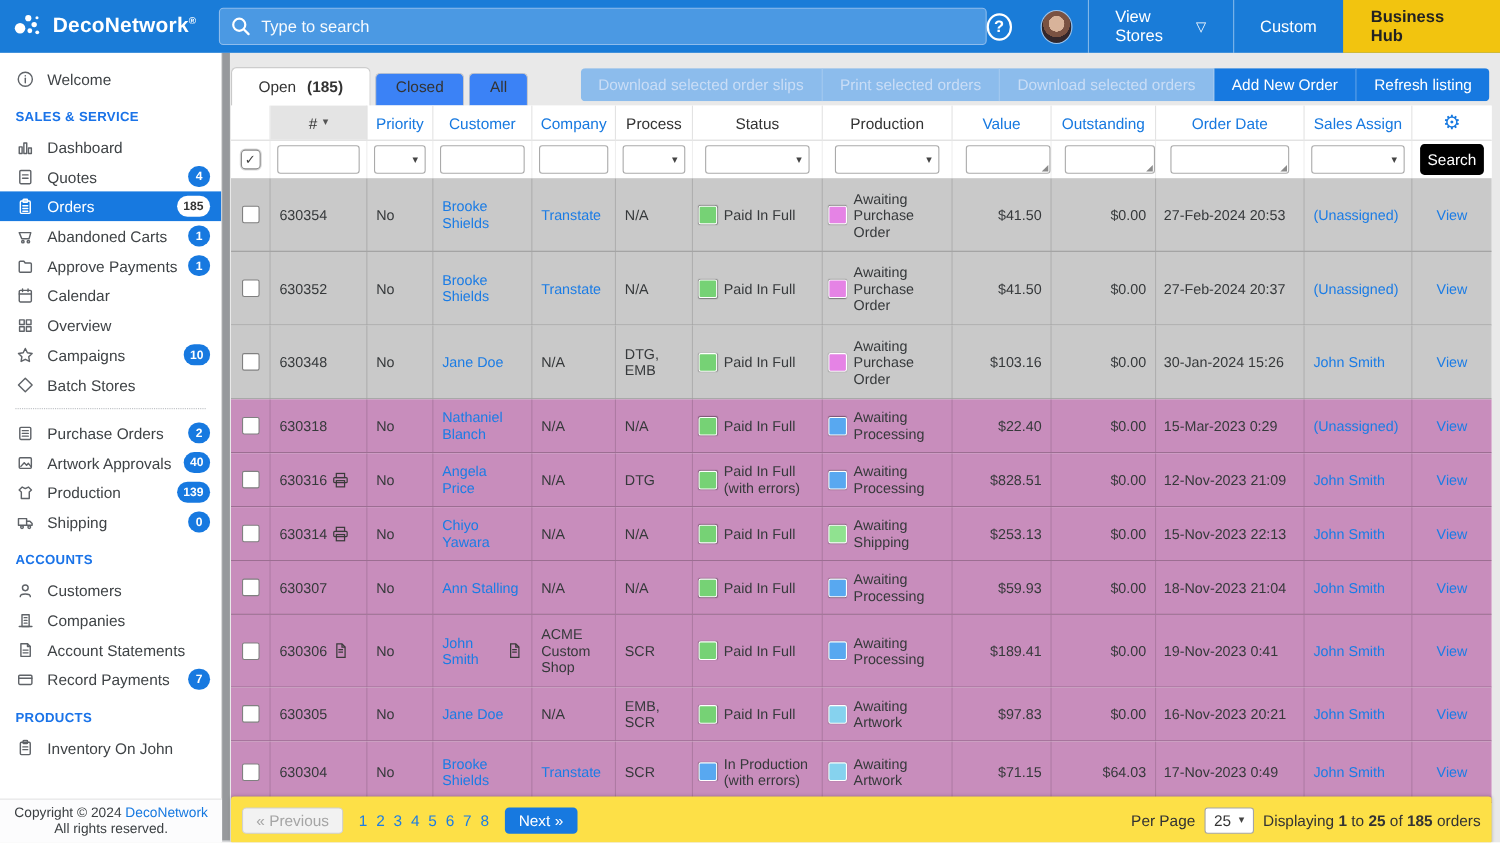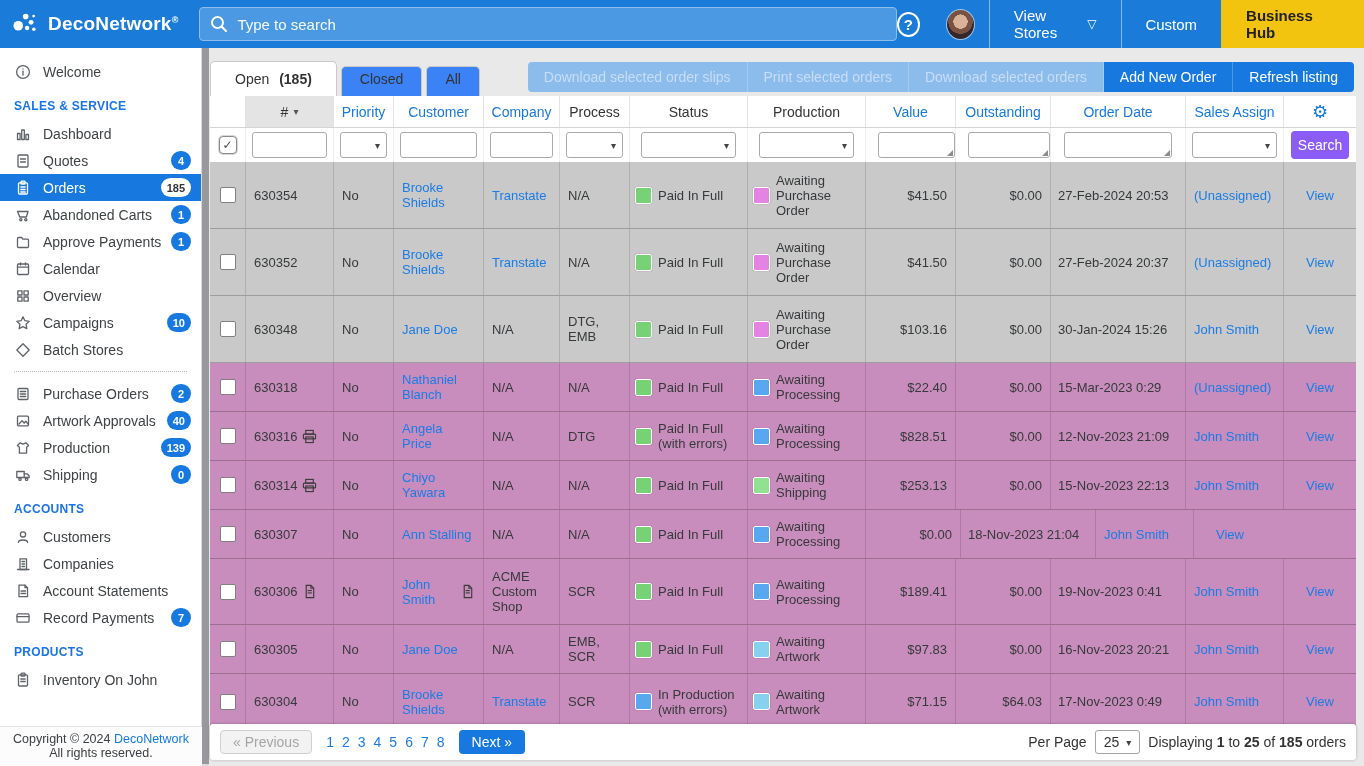--- a/index.html
+++ b/index.html
@@ -60,41 +60,41 @@
   .hcaret { font-size:10px; margin-left:5px; color:#555; }
   .gear { color:#1779e0; font-size:18px; cursor:pointer; }
   .frow { display:flex; height:34px; background:#fff; align-items:center; }
   .fcell { display:flex; align-items:center; justify-content:center; height:34px; border-right:1px solid #eee; }
   .fcheck { width:18px; height:18px; border:1px solid #8a8a8a; border-radius:4px; box-shadow:0 0 0 1px #d9d9d9; display:flex; align-items:center; justify-content:center; font-size:12px; color:#444; background:#fff; cursor:pointer; }
   .fwrap { position:relative; width:calc(100% - 12px); height:26px; }
   .fwrap input { width:100%; height:26px; border:1px solid #aaa; border-radius:3px; padding:0 5px; font-size:13px; outline:none; }
   .rzc { position:absolute; right:2px; bottom:2px; width:0; height:0; border-left:6px solid transparent; border-bottom:6px solid #8b8b8b; pointer-events:none; }
   .fselect { width:calc(100% - 12px); height:26px; border:1px solid #aaa; border-radius:3px; background:#fff; display:flex; align-items:center; justify-content:flex-end; padding:0 6px; cursor:pointer; }
   .fselect .car { font-size:10px; color:#444; }
-  .searchbtn { width:calc(100% - 14px); height:28px; background:#8b5cf6; border:none; border-radius:4px; color:#fff; font-size:14px; cursor:pointer; }
+  .searchbtn { width:calc(100% - 14px); height:28px; background:#000000; border:none; border-radius:4px; color:#fff; font-size:14px; cursor:pointer; }
 
   .trow { display:flex; border-bottom:1px solid rgba(0,0,0,.22); font-size:13px; color:#36393b; }
   .trow.grey { background:#c9c9c9; }
   .trow.pink { background:#c88dbc; }
   .trow.h67 { height:67px; } .trow.h49 { height:49px; } .trow.h66 { height:66px; } .trow.h56 { height:56px; }
   .cell { display:flex; align-items:center; padding:4px 8px; border-right:1px solid rgba(0,0,0,.13); overflow:hidden; }
   .c0 { width:36px; justify-content:center; padding:4px 2px; }
   .c1 { width:88px; } .c2 { width:60px; } .c3 { width:90px; } .c4 { width:76px; } .c5 { width:70px; }
   .c6 { width:118px; padding:4px 5px; } .c7 { width:118px; padding:4px 5px; }
   .c8 { width:90px; justify-content:flex-end; } .c9 { width:95px; justify-content:flex-end; }
   .c10 { width:135px; padding:4px 7px; white-space:nowrap; }
   .c11 { width:98px; } .c12 { width:72px; justify-content:center; border-right:none; }
   .rcheck { width:16px; height:16px; background:#fff; border:1px solid #808080; border-radius:2px; cursor:pointer; }
   .lnk { color:#1b7ce5; cursor:pointer; }
   .sq { width:17px; height:17px; border:1.5px solid #fff; border-radius:2px; flex:none; margin-right:6px; box-shadow:0 0 1px rgba(0,0,0,.4); }
   .numwrap { display:flex; align-items:center; gap:5px; }
   svg.mini { width:15px; height:15px; stroke:#3a3a3a; fill:none; stroke-width:1.2; flex:none; }
 
   
-  .pagebar { position:absolute; top:724px; left:210px; width:1146px; height:36px; background:#ffffff; border-radius:3px; box-shadow:0 0 3px rgba(0,0,0,.25); display:flex; align-items:center; padding:0 10px; z-index:20; }
+  .pagebar { position:absolute; top:724px; left:210px; width:1146px; height:43px; background:#fde047; border-radius:3px; box-shadow:0 0 3px rgba(0,0,0,.25); display:flex; align-items:center; padding:0 10px; z-index:20; }
   .pg-prev { background:#f2f2f2; border:1px solid #d0d0d0; border-radius:4px; color:#a5a5a5; font-size:14px; padding:3px 12px; margin-right:14px; }
   .pg-pages { display:flex; gap:8px; margin-right:14px; }
   .pg-pages span { color:#1b7ce5; font-size:14px; cursor:pointer; }
   .pg-next { background:#1779e0; border-radius:4px; color:#fff; font-size:14px; padding:4px 13px; cursor:pointer; }
   .pg-right { margin-left:auto; display:flex; align-items:center; gap:8px; font-size:14px; color:#333; }
   .pp-select { border:1px solid #a5a5a5; border-radius:3px; height:24px; display:flex; align-items:center; gap:7px; padding:0 8px; cursor:pointer; background:#fff; }
   .pp-select .car { font-size:10px; color:#444; }
   .pg-right b { font-weight:bold; }
 </style>
 </head>
@@ -665,20 +665,21 @@
         <div class="cell c4">N/A</div>
         <div class="cell c5">N/A</div>
         <div class="cell c6">
             <span class="sq" style="background-color: rgb(118, 210, 117);"></span>
             <span>Paid In Full</span>
           </div>
         <div class="cell c7">
             <span class="sq" style="background-color: rgb(88, 168, 240);"></span>
             <span>Awaiting Processing</span>
           </div>
+        <div class="cell c8">$59.93</div>
         <div class="cell c9">$0.00</div>
         <div class="cell c10">18-Nov-2023 21:04</div>
         <div class="cell c11">
             <span class="lnk">John Smith</span>
           </div>
         <div class="cell c12">
             <span class="lnk">View</span>
           </div>
       </div>
 

